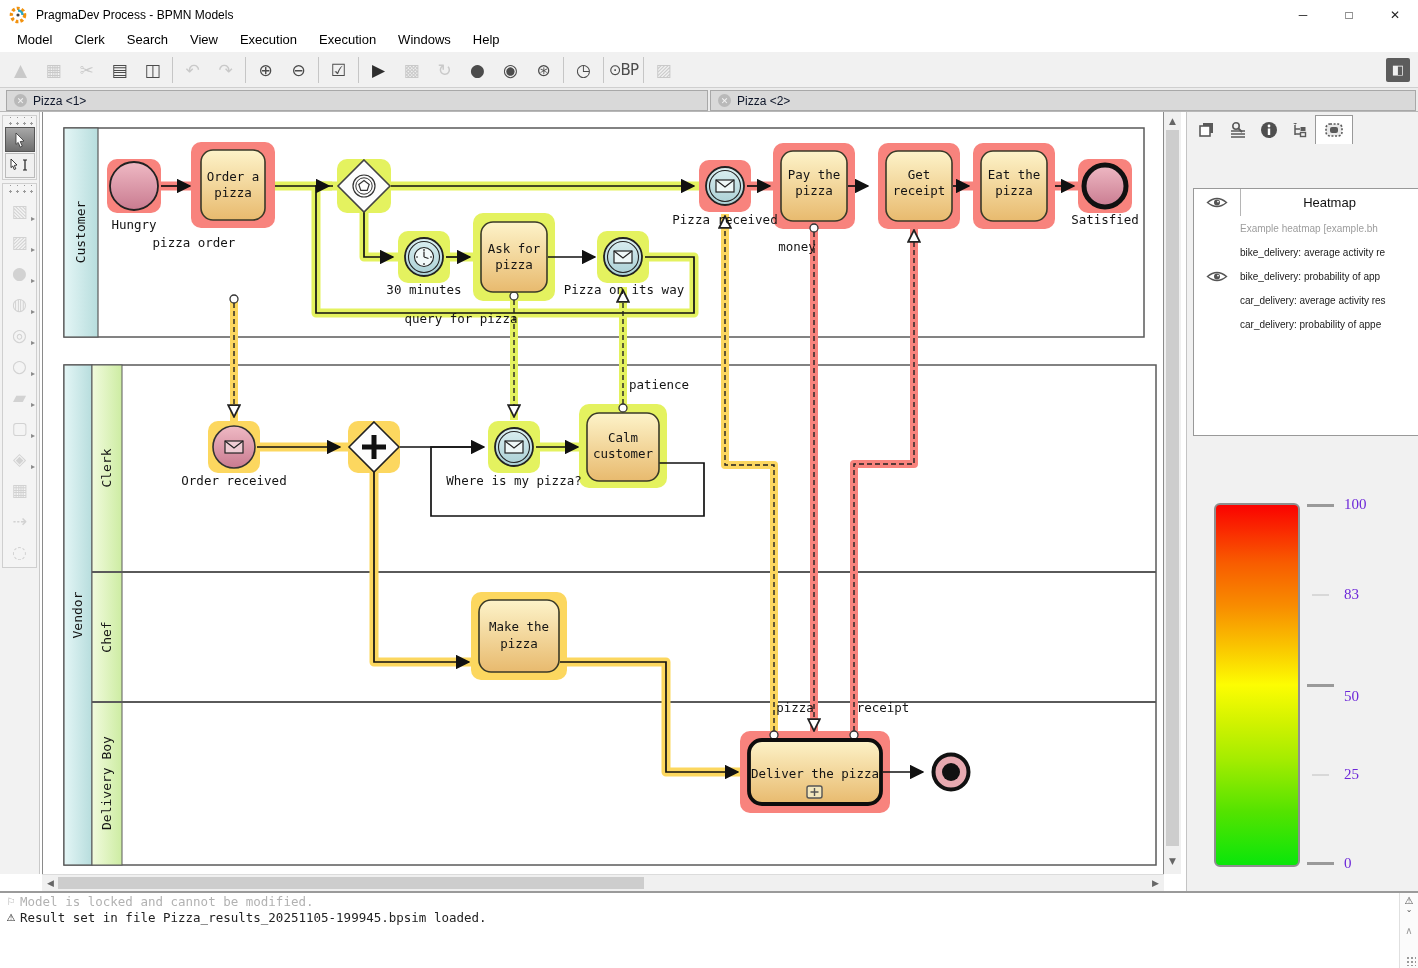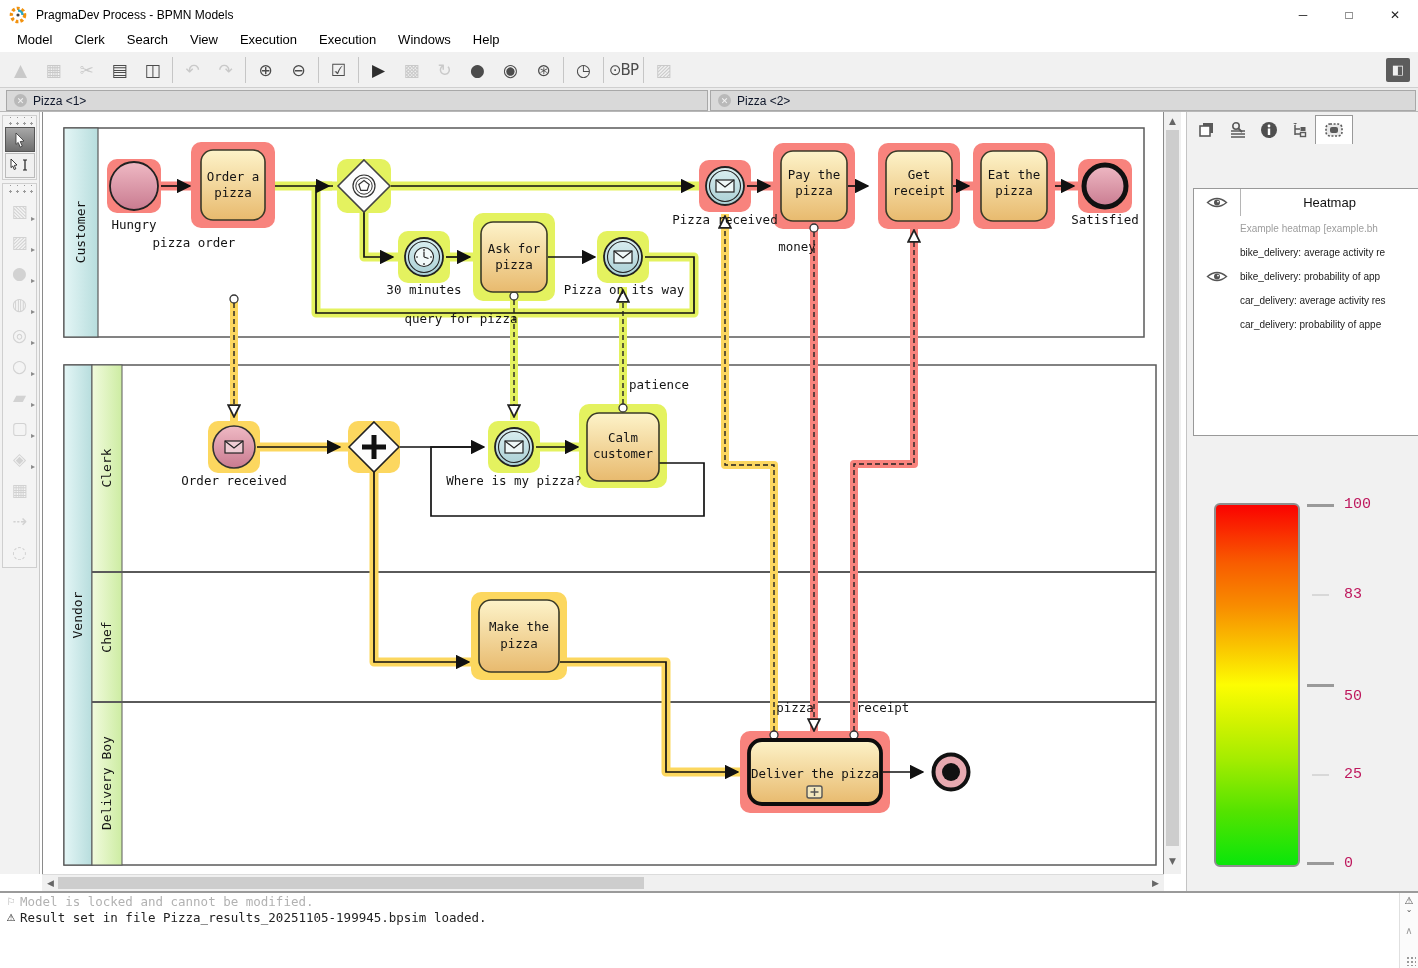--- a/index.html
+++ b/index.html
@@ -56,21 +56,21 @@
   .hm-eyecell{width:46px;display:flex;align-items:center;justify-content:center;align-self:stretch;}
   .hm-header .hm-eyecell{border-right:1px solid #b5b5b5;}
   .hm-title{flex:1;text-align:center;font-size:13px;color:#111;}
   .hm-row{display:flex;align-items:center;height:24px;}
   .hm-label{flex:1;font-size:10px;color:#1a1a1a;white-space:nowrap;overflow:hidden;}
   .hm-row.muted .hm-label{color:#9d9d9d;}
   
   #scalebar{position:absolute;left:27px;top:391px;width:82px;height:360px;border:2px solid #8f8f8f;border-radius:6px;background:linear-gradient(to bottom,#fb0200 0%,#f85c00 16%,#f88c00 28%,#fac800 40%,#fdfd02 50%,#d3f300 60%,#a3ec00 71%,#55e300 85%,#0ae60a 100%);}
   .tickdash{position:absolute;height:0;border-top:3px solid #9a9a9a;}
   .tickdash.minor{border-top:2px solid #d8d8d8;}
-  .ticklabel{position:absolute;font-size:15px;color:#be185d;font-family:Liberation Mono, monospace;text-align:right;}
+  .ticklabel{position:absolute;font-size:15px;color:#6d28d9;font-family:Liberation Serif, serif;text-align:right;}
   
   #bottompanel{position:absolute;left:0;top:891px;width:1418px;height:77px;background:#fff;border-top:2px solid #9a9a9a;box-sizing:border-box;}
   .msg-line{display:flex;align-items:center;height:15px;margin:1px 0 0 4px;font-family:"DejaVu Sans Mono","Liberation Mono",monospace;font-size:12.5px;color:#222;}
   .msg-line .micon{width:14px;font-size:10px;text-align:center;margin-right:2px;font-family:"DejaVu Sans",sans-serif;}
   .msg-line.muted{color:#b2b2b2;}
   .msg-line.muted .micon{color:#b2b2b2;}
   #bp-rail{position:absolute;right:0;top:0;width:18px;height:75px;background:#fbfbfb;border-left:1px solid #e0e0e0;}
   .railico{position:absolute;width:18px;text-align:center;color:#555;font-size:10px;font-family:"DejaVu Sans",sans-serif;}
   #grip{position:absolute;right:2px;bottom:2px;width:10px;height:10px;background-image:radial-gradient(#9a9a9a 1px,transparent 1.2px);background-size:4px 4px;}
 </style>

